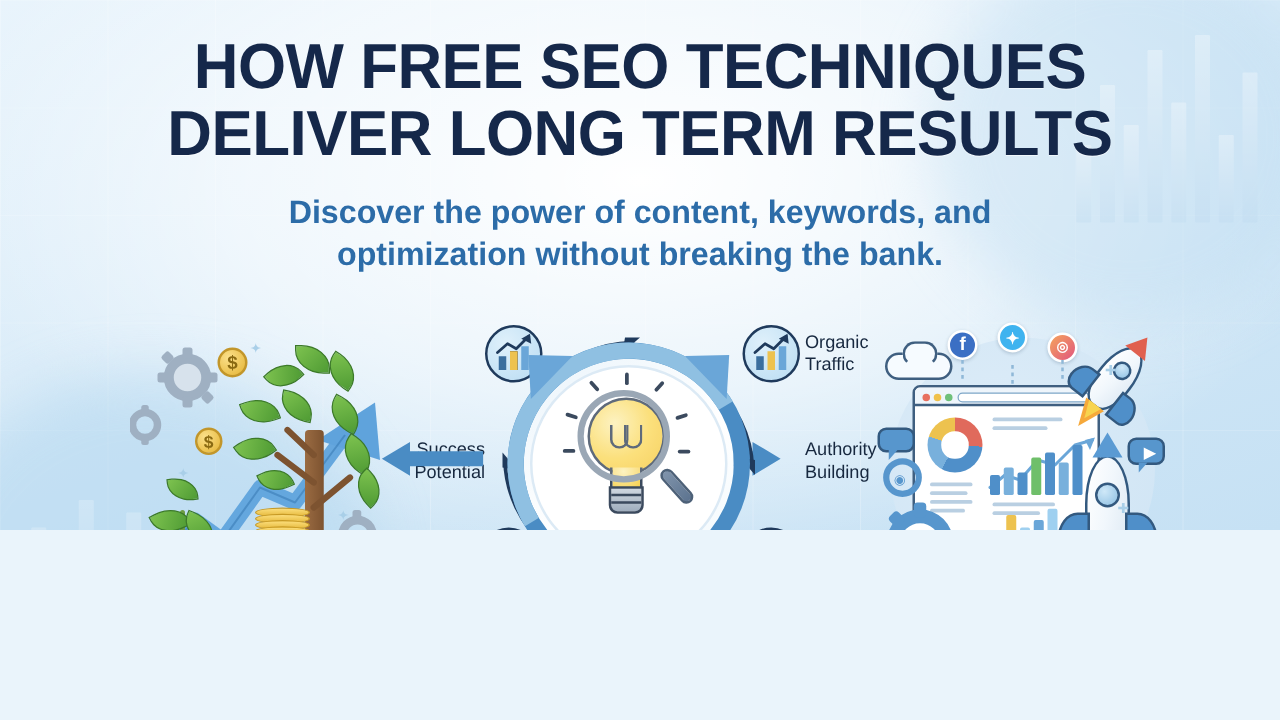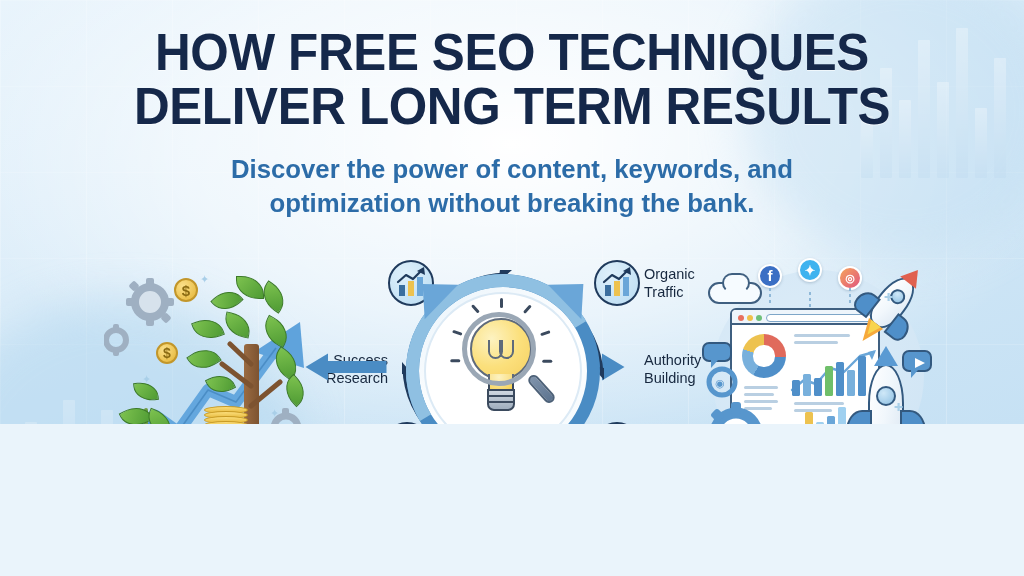--- a/index.html
+++ b/index.html
@@ -305,21 +305,21 @@
         <span class="sparkle" style="left:96px;top:18px;">✦</span>
         <span class="sparkle" style="left:38px;top:118px;">✦</span>
         <span class="sparkle" style="left:166px;top:152px;">✦</span>
       </div>
     </div>
 
     <div class="panel panel-center">
 
       <div class="label left" style="left:-14px;top:96px;">
         <span class="ln">Success</span>
-        <span class="ln">Research</span>
+        <span class="ln">Potential</span>
       </div>
       <div class="label left" style="left:-14px;top:176px;">
         <span class="ln">Content</span>
         <span class="ln">Success</span>
       </div>
 
       <div class="label right" style="left:352px;top:96px;">
         <span class="ln">Authority</span>
         <span class="ln">Building</span>
       </div>

